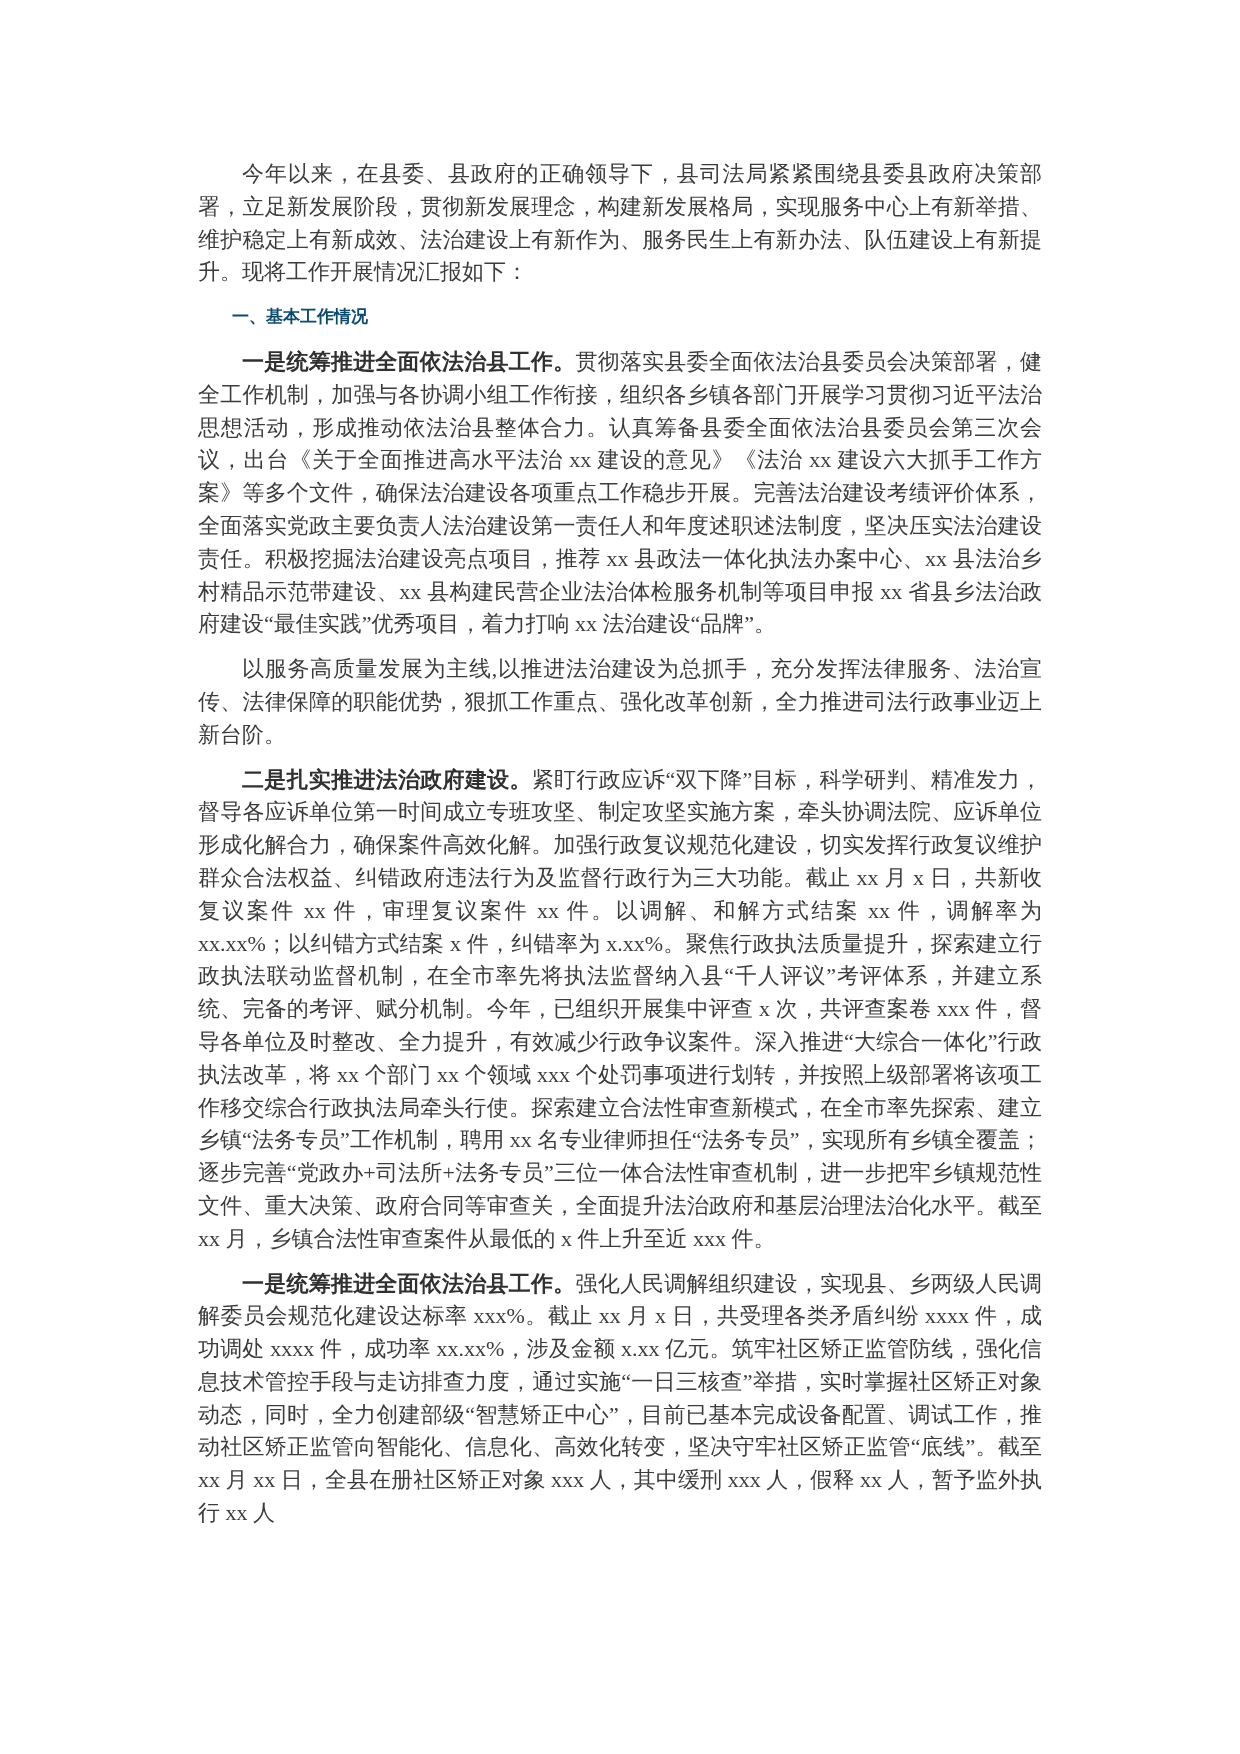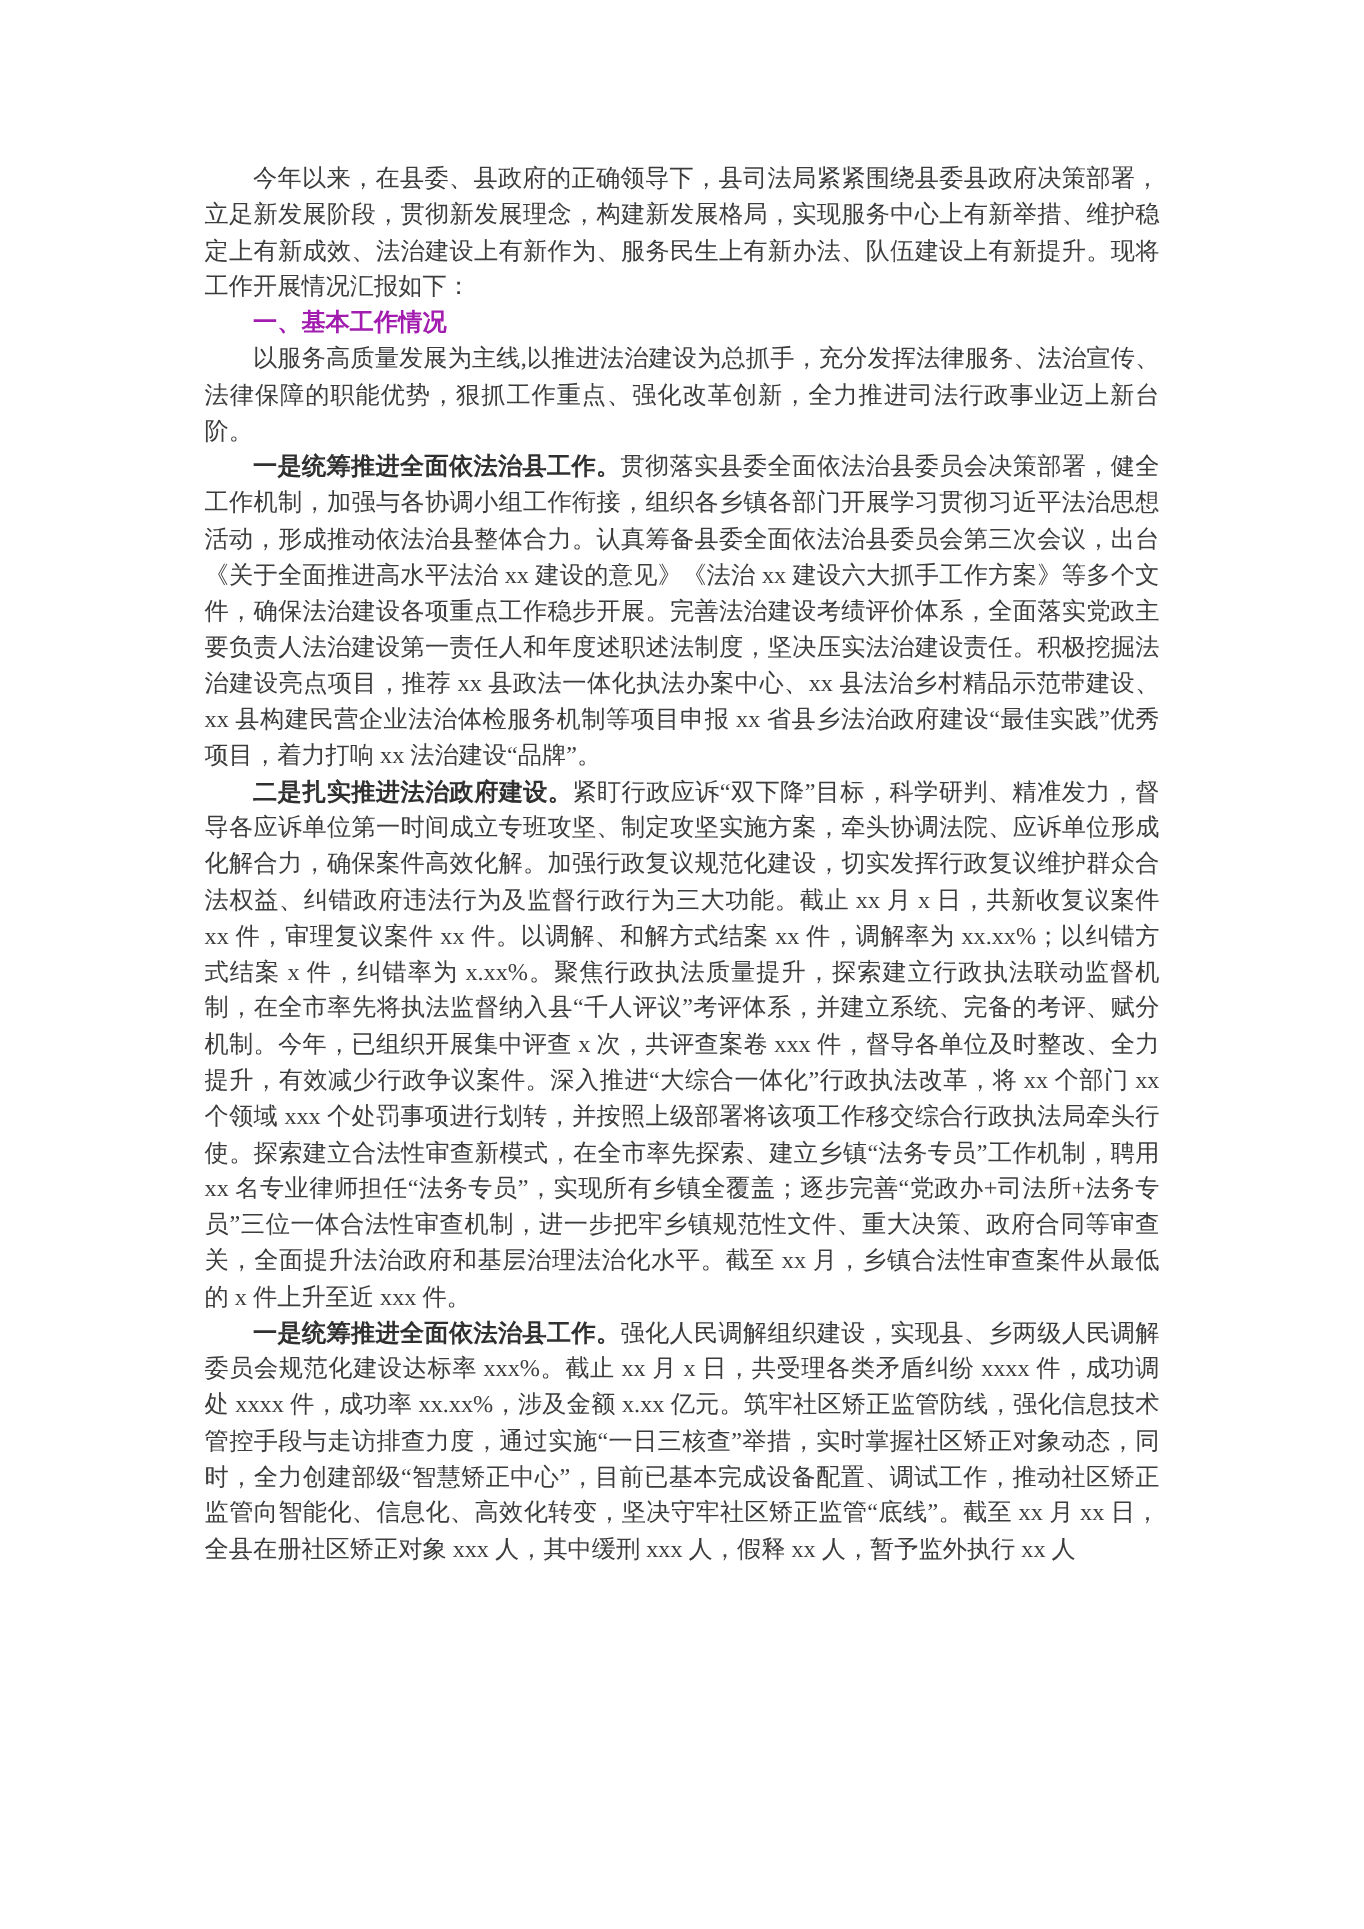--- a/index.html
+++ b/index.html
@@ -12,54 +12,54 @@
     min-height: 1754px;
   }
   .page {
     box-sizing: border-box;
     width: 1240px;
     min-height: 1754px;
     background: #ffffff;
     padding: 146px 186px 40px 186px;
   }
   .doc p {
-    margin: 0;
+    margin: 12px;
     padding: 0;
     font-family: "Liberation Serif", "DejaVu Serif", serif;
     font-size: 22px;
     line-height: 32.8px;
     color: #3c3c3c;
     text-align: justify;
     text-justify: inter-ideograph;
     text-indent: 2em;
   }
   .doc p.heading {
     font-weight: bold;
-    color: #a21caf;
+    color: #0c4a6e;
     font-family: "Liberation Sans", "DejaVu Sans", sans-serif;
-    font-size: 22px;
+    font-size: 17px;
   }
   .doc .lead {
     font-weight: bold;
     color: #303030;
     font-family: "Liberation Sans", "DejaVu Sans", sans-serif;
   }
 </style>
 </head>
 <body>
 
 <div class="page">
   <div class="doc">
 
     <p>今年以来，在县委、县政府的正确领导下，县司法局紧紧围绕县委县政府决策部署，立足新发展阶段，贯彻新发展理念，构建新发展格局，实现服务中心上有新举措、维护稳定上有新成效、法治建设上有新作为、服务民生上有新办法、队伍建设上有新提升。现将工作开展情况汇报如下：</p>
 
     <p class="heading">一、基本工作情况</p>
 
+    <p><span class="lead">一是统筹推进全面依法治县工作。</span><span>贯彻落实县委全面依法治县委员会决策部署，健全工作机制，加强与各协调小组工作衔接，组织各乡镇各部门开展学习贯彻习近平法治思想活动，形成推动依法治县整体合力。认真筹备县委全面依法治县委员会第三次会议，出台《关于全面推进高水平法治 xx 建设的意见》《法治 xx 建设六大抓手工作方案》等多个文件，确保法治建设各项重点工作稳步开展。完善法治建设考绩评价体系，全面落实党政主要负责人法治建设第一责任人和年度述职述法制度，坚决压实法治建设责任。积极挖掘法治建设亮点项目，推荐 xx 县政法一体化执法办案中心、xx 县法治乡村精品示范带建设、xx 县构建民营企业法治体检服务机制等项目申报 xx 省县乡法治政府建设“最佳实践”优秀项目，着力打响 xx 法治建设“品牌”。</span></p>
+
     <p>以服务高质量发展为主线,以推进法治建设为总抓手，充分发挥法律服务、法治宣传、法律保障的职能优势，狠抓工作重点、强化改革创新，全力推进司法行政事业迈上新台阶。</p>
-
-    <p><span class="lead">一是统筹推进全面依法治县工作。</span><span>贯彻落实县委全面依法治县委员会决策部署，健全工作机制，加强与各协调小组工作衔接，组织各乡镇各部门开展学习贯彻习近平法治思想活动，形成推动依法治县整体合力。认真筹备县委全面依法治县委员会第三次会议，出台《关于全面推进高水平法治 xx 建设的意见》《法治 xx 建设六大抓手工作方案》等多个文件，确保法治建设各项重点工作稳步开展。完善法治建设考绩评价体系，全面落实党政主要负责人法治建设第一责任人和年度述职述法制度，坚决压实法治建设责任。积极挖掘法治建设亮点项目，推荐 xx 县政法一体化执法办案中心、xx 县法治乡村精品示范带建设、xx 县构建民营企业法治体检服务机制等项目申报 xx 省县乡法治政府建设“最佳实践”优秀项目，着力打响 xx 法治建设“品牌”。</span></p>
 
     <p><span class="lead">二是扎实推进法治政府建设。</span><span>紧盯行政应诉“双下降”目标，科学研判、精准发力，督导各应诉单位第一时间成立专班攻坚、制定攻坚实施方案，牵头协调法院、应诉单位形成化解合力，确保案件高效化解。加强行政复议规范化建设，切实发挥行政复议维护群众合法权益、纠错政府违法行为及监督行政行为三大功能。截止 xx 月 x 日，共新收复议案件 xx 件，审理复议案件 xx 件。以调解、和解方式结案 xx 件，调解率为 xx.xx%；以纠错方式结案 x 件，纠错率为 x.xx%。聚焦行政执法质量提升，探索建立行政执法联动监督机制，在全市率先将执法监督纳入县“千人评议”考评体系，并建立系统、完备的考评、赋分机制。今年，已组织开展集中评查 x 次，共评查案卷 xxx 件，督导各单位及时整改、全力提升，有效减少行政争议案件。深入推进“大综合一体化”行政执法改革，将 xx 个部门 xx 个领域 xxx 个处罚事项进行划转，并按照上级部署将该项工作移交综合行政执法局牵头行使。探索建立合法性审查新模式，在全市率先探索、建立乡镇“法务专员”工作机制，聘用 xx 名专业律师担任“法务专员”，实现所有乡镇全覆盖；逐步完善“党政办+司法所+法务专员”三位一体合法性审查机制，进一步把牢乡镇规范性文件、重大决策、政府合同等审查关，全面提升法治政府和基层治理法治化水平。截至 xx 月，乡镇合法性审查案件从最低的 x 件上升至近 xxx 件。</span></p>
 
     <p><span class="lead">一是统筹推进全面依法治县工作。</span><span>强化人民调解组织建设，实现县、乡两级人民调解委员会规范化建设达标率 xxx%。截止 xx 月 x 日，共受理各类矛盾纠纷 xxxx 件，成功调处 xxxx 件，成功率 xx.xx%，涉及金额 x.xx 亿元。筑牢社区矫正监管防线，强化信息技术管控手段与走访排查力度，通过实施“一日三核查”举措，实时掌握社区矫正对象动态，同时，全力创建部级“智慧矫正中心”，目前已基本完成设备配置、调试工作，推动社区矫正监管向智能化、信息化、高效化转变，坚决守牢社区矫正监管“底线”。截至 xx 月 xx 日，全县在册社区矫正对象 xxx 人，其中缓刑 xxx 人，假释 xx 人，暂予监外执行 xx 人</span></p>
 
   </div>
 </div>
 
 </body></html>

